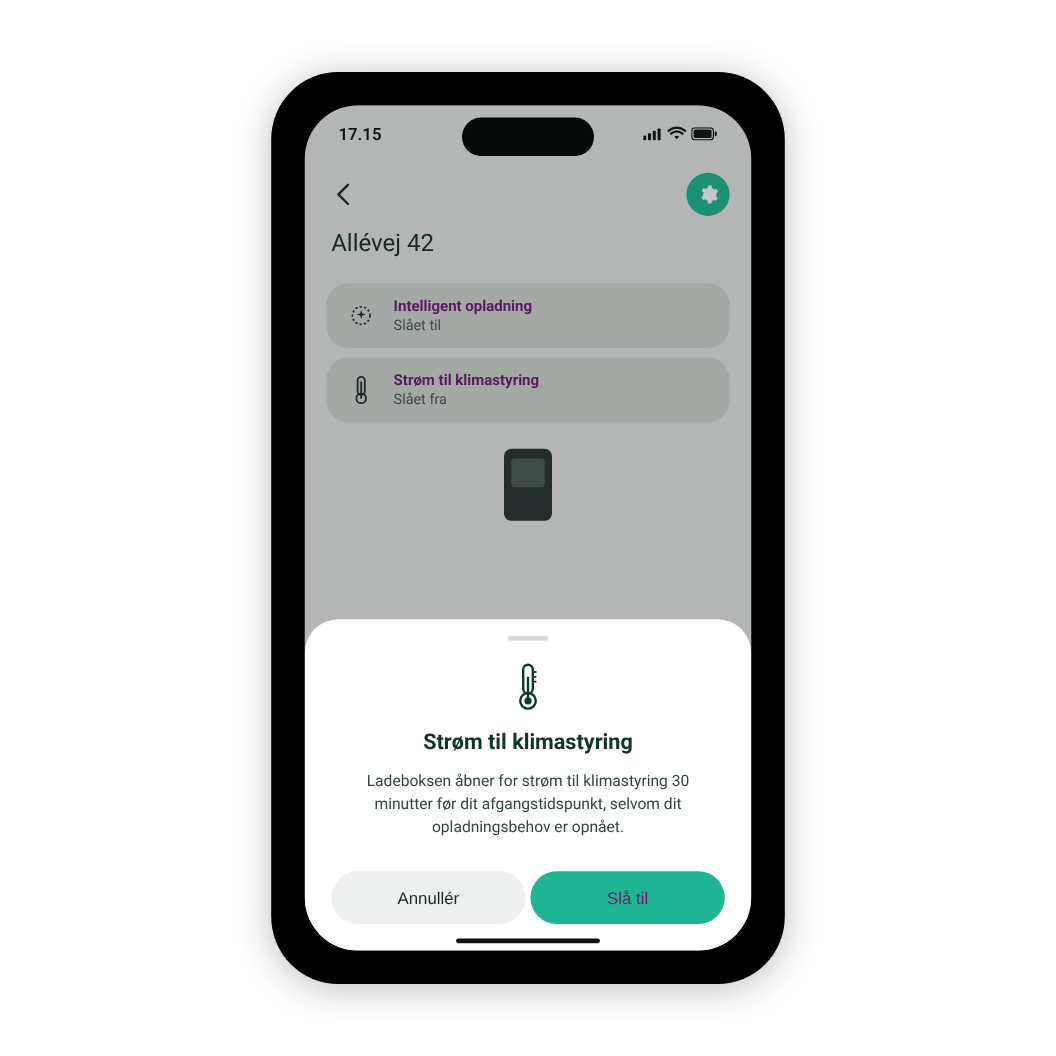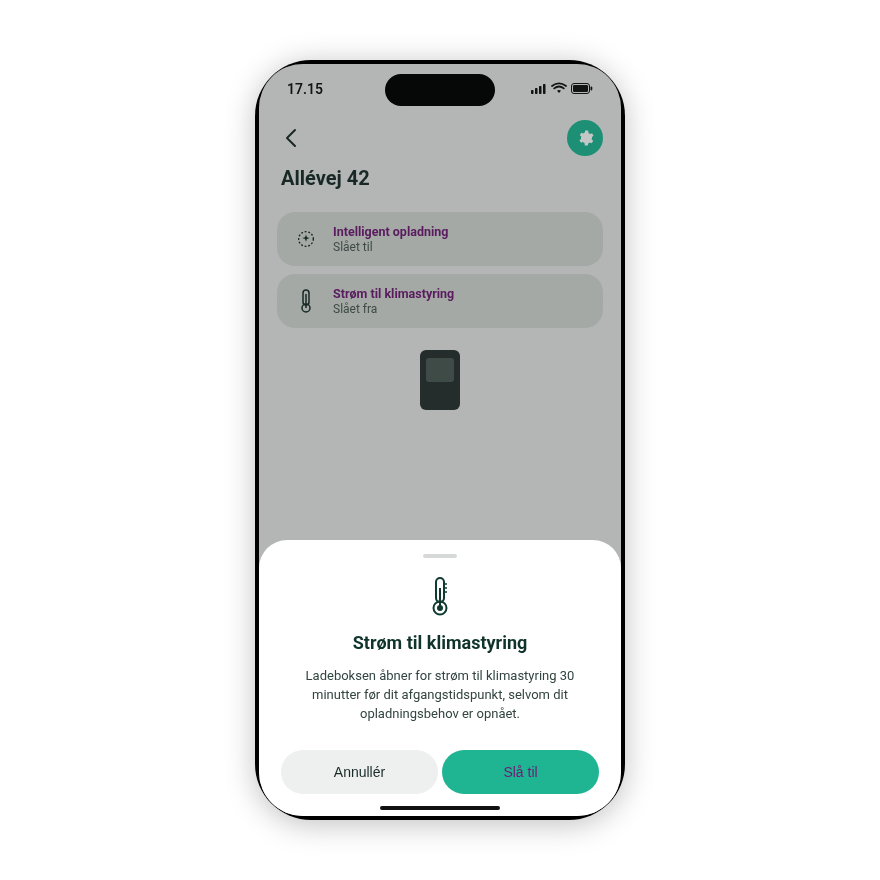--- a/index.html
+++ b/index.html
@@ -6,25 +6,25 @@
   body {
     width: 880px;
     height: 880px;
     background: #ffffff;
     display: flex;
     align-items: center;
     justify-content: center;
     font-family: -apple-system, BlinkMacSystemFont, "Segoe UI", Roboto, sans-serif;
   }
   .phone {
-    width: 370px;
+    width: 428px;
     height: 760px;
     background: #000;
     border-radius: 56px;
-    padding: 4px;
+    padding: 28px;
     position: relative;
     box-shadow: 0 4px 30px rgba(0,0,0,0.25);
   }
   .phone-inner {
     width: 100%;
     height: 100%;
     background: #e8e9e8;
     border-radius: 44px;
     overflow: hidden;
     position: relative;
@@ -71,21 +71,21 @@
     width: 28px; height: 28px;
     display:flex;align-items:center;justify-content:center;
   }
   .gear-btn {
     width: 36px; height: 36px;
     background: #1fb593;
     border-radius: 50%;
     display:flex;align-items:center;justify-content:center;
   }
   .title-block { padding: 6px 22px 14px 22px; }
-  .page-title { font-size: 20px; font-weight: 700; color: #1a2b27; }
+  .page-title { font-size: 20px; font-weight: 400; color: #1a2b27; }
   .page-sub { font-size: 13px; color: #3b4a44; margin-top: 4px; }
   .card {
     background: #d5d7d5;
     border-radius: 18px;
     margin: 8px 18px;
     padding: 12px 16px;
     display: flex;
     align-items: center;
     gap: 14px;
   }

